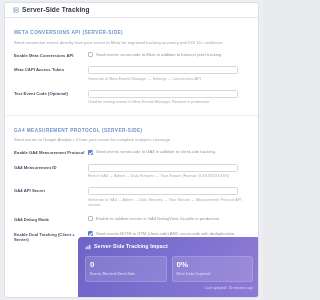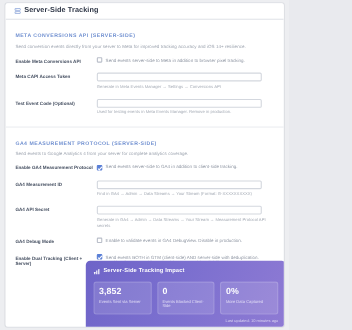--- a/index.html
+++ b/index.html
@@ -360,24 +360,20 @@
             <rect x="1.2" y="6.4" width="2.1" height="4.2" rx="0.4" fill="#ffffff"></rect>
             <rect x="4.9" y="3.6" width="2.1" height="7" rx="0.4" fill="#ffffff"></rect>
             <rect x="8.6" y="1.4" width="2.1" height="9.2" rx="0.4" fill="#ffffff"></rect>
           </svg>
         </span>
         <span class="impact-title">Server-Side Tracking Impact</span>
       </div>
 
       <div class="stats">
         <div class="stat">
-          <div class="stat-value">3,852</div>
-          <div class="stat-label">Events Sent via Server</div>
-        </div>
-        <div class="stat">
           <div class="stat-value">0</div>
           <div class="stat-label">Events Blocked Client-Side</div>
         </div>
         <div class="stat">
           <div class="stat-value">0%</div>
           <div class="stat-label">More Data Captured</div>
         </div>
       </div>
 
       <div class="impact-foot">Last updated: 10 minutes ago</div>

